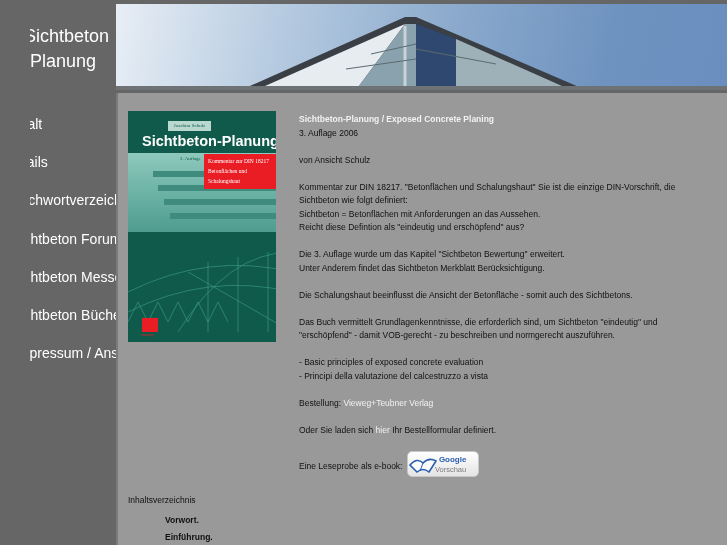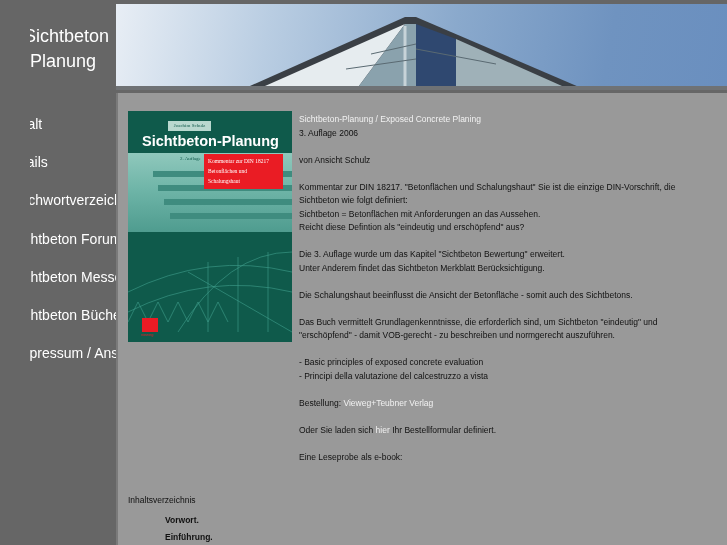--- a/index.html
+++ b/index.html
@@ -27,21 +27,21 @@
     position:absolute; left:116px; top:4px; width:611px; height:86px;
     overflow:hidden;
     background:linear-gradient(100deg,#e8eef5 0%,#b9cde2 25%,#8aa9cc 55%,#6f93c0 80%,#6a8fbf 100%);
   }
   .banner svg { position:absolute; left:0; top:0; }
   .content {
     position:absolute; left:116px; top:93px; width:611px; height:452px;
     background:#999999; border-left:2px solid #7a7a7a; box-sizing:border-box;
   }
   .book-cover {
-    position:absolute; left:10px; top:18px; width:164px; height:231px;
+    position:absolute; left:10px; top:18px; width:148px; height:231px;
     background:#0f5a4b; overflow:hidden;
   }
   .cover-author {
     position:absolute; left:40px; top:10px; width:43px; height:10px;
     background:#b9d8cf; color:#0f5a4b; font-family:"Liberation Serif", serif;
     font-size:5px; line-height:10px; text-align:center;
   }
   .cover-title {
     position:absolute; left:14px; top:22px; color:#ffffff; font-weight:bold;
     font-size:14.5px; white-space:nowrap;
@@ -64,21 +64,21 @@
     position:absolute; left:14px; top:207px; width:16px; height:14px; background:#ea1c24;
   }
   .cover-logo-text {
     position:absolute; left:13px; top:221px; color:#ea1c24; font-size:4px;
   }
   .text-block {
     position:absolute; left:181px; top:20px; width:430px;
     font-size:8.5px; line-height:13.5px; color:#111111;
   }
   .text-block p { margin:0 0 13.5px 0; white-space:nowrap; }
-  .light { color:#f2f2f2; }
+  .light { color:#f2f2f2;font-weight:bold; }
   .link { color:#f2f2f2; text-decoration:none; cursor:pointer; }
   .gbtn {
     display:inline-block; position:relative; vertical-align:-8px;
     width:70px; height:24px; margin-left:2px;
     background:linear-gradient(180deg,#ffffff,#e4e4e4);
     border:1px solid #c8c8c8; border-radius:5px; cursor:pointer;
   }
   .gbtn .g { position:absolute; left:31px; top:1px; font-size:8px; font-weight:bold; color:#2a5fb0; }
   .gbtn .v { position:absolute; left:27px; top:11px; font-size:7.5px; color:#7d7d7d; }
   .gbtn svg { position:absolute; left:1px; top:3px; }
@@ -184,19 +184,27 @@
       <span>Bestellung:</span>
       <a class="link">Vieweg+Teubner Verlag</a>
     </p>
     <p>
       <span>Oder Sie laden sich</span>
       <a class="link">hier</a>
       <span>Ihr Bestellformular definiert.</span>
     </p>
     <p style="margin-top:4px;">
       <span>Eine Leseprobe als e-book:</span>
+      <span class="gbtn">
+        <svg width="28" height="18" viewBox="0 0 28 18">
+          <path d="M1,10 Q8,2 14,8 Q20,2 27,6 L20,17 Q14,12 8,17 Z" fill="#ffffff" stroke="#2a5fb0" stroke-width="1.6"></path>
+          <path d="M14,8 L11,16" stroke="#2a5fb0" stroke-width="1"></path>
+        </svg>
+        <span class="g">Google</span>
+        <span class="v">Vorschau</span>
+      </span>
     </p>
   </div>
 
   <div class="toc-title">Inhaltsverzeichnis</div>
   <div class="toc-item" style="top:422px;">Vorwort.</div>
   <div class="toc-item" style="top:439px;">Einführung.</div>
 </div>
 
 </body></html>

